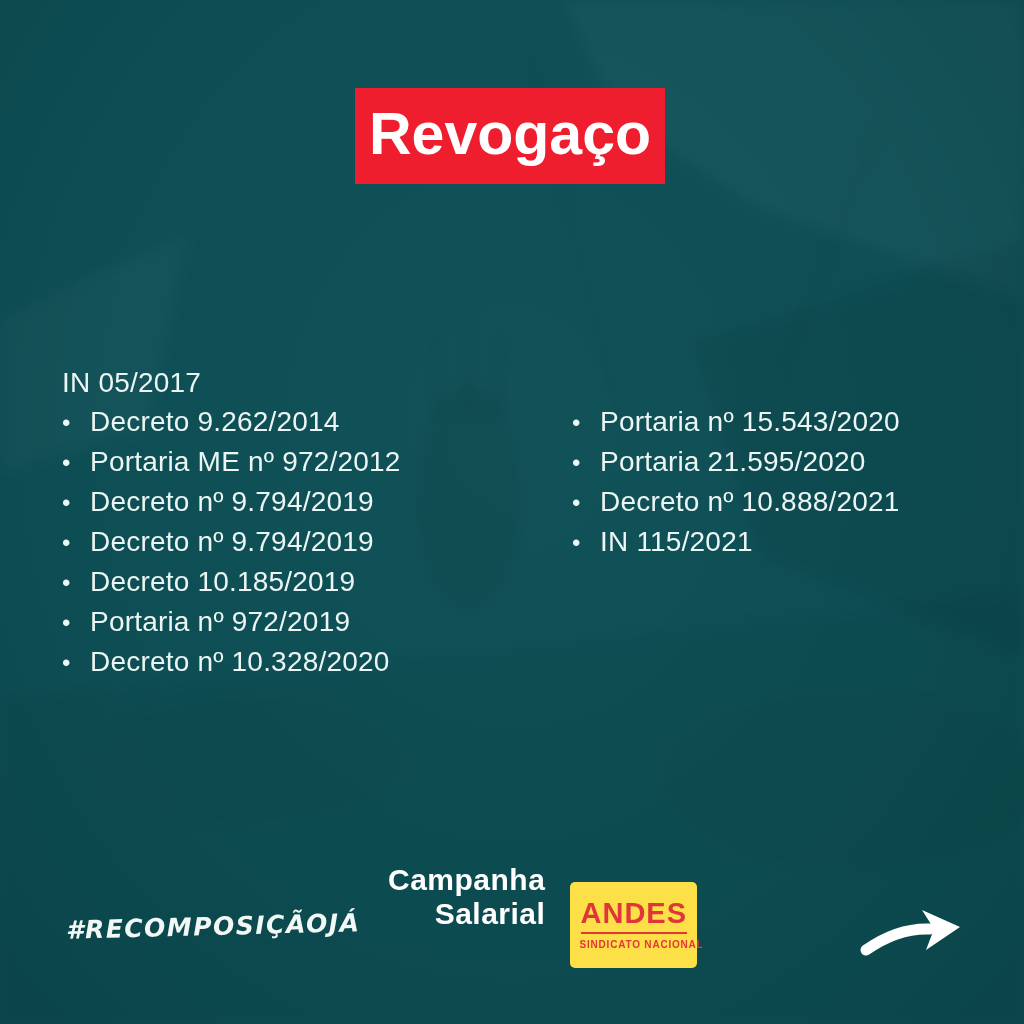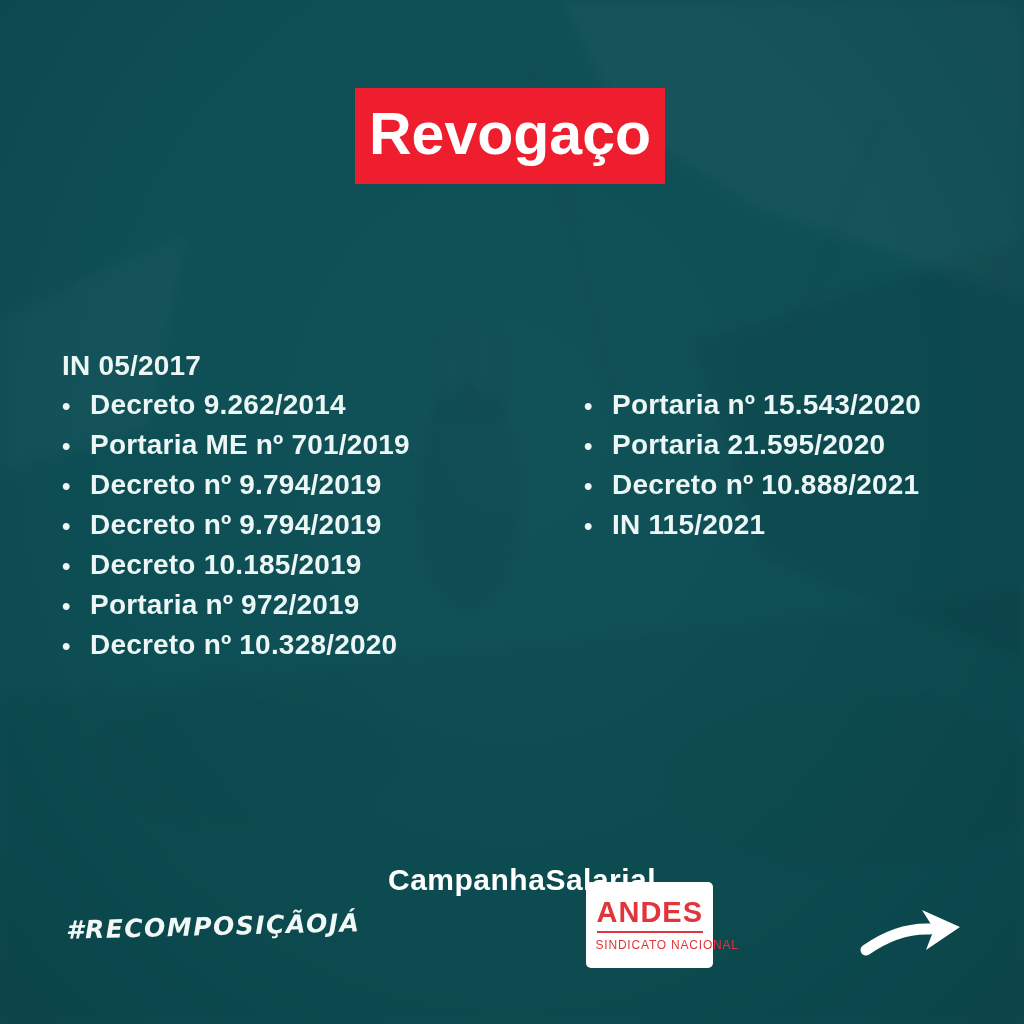--- a/index.html
+++ b/index.html
@@ -47,26 +47,27 @@
     font-weight: bold;
     letter-spacing: 0px;
     padding-bottom: 4px;
   }
 
   
   .col {
     position: absolute;
     color: var(--text-color);
     font-size: 28px;
-    font-weight: bold;
+    font-weight: normal;
     line-height: 39px;
     letter-spacing: 0.2px;
+    margin-top: 17px;
   }
   .col-left  { left: 62px;  top: 346px; width: 445px; }
-  .col-right { left: 584px; top: 385px; width: 430px; }
+  .col-right { left: 572px; top: 385px; width: 430px; }
   .list-item { display: block; }
   .bullet {
     display: inline-block;
     width: 28px;
     font-size: 24px;
   }
   .item-text { white-space: pre-line; }
 
   
   .hashtag {
@@ -80,21 +81,21 @@
     font-weight: bold;
     letter-spacing: 1.5px;
     transform: rotate(-1.5deg);
   }
 
   .campaign {
     position: absolute;
     left: 388px;
     top: 863px;
     display: flex;
-    flex-direction: row;
+    flex-direction: column;
     align-items: flex-end;
   }
   .campaign-line {
     color: #ffffff;
     font-size: 30px;
     font-weight: bold;
     line-height: 34px;
     letter-spacing: 0.5px;
   }
   .campaign-year-box {
@@ -115,49 +116,48 @@
     transform-origin: center;
     padding-bottom: 2px;
   }
 
   .andes-logo {
     position: absolute;
     left: 570px;
     top: 882px;
     width: 127px;
     height: 86px;
-    background: #ffffff;
+    background: #fde047;
     border-radius: 5px;
     display: flex;
     flex-direction: column;
     align-items: center;
     justify-content: center;
     box-sizing: border-box;
     padding: 6px 10px 8px;
-    margin-left: 16px;
   }
   .andes-name {
     color: var(--andes-red);
     font-size: 29px;
     font-weight: bold;
     letter-spacing: 1px;
     line-height: 30px;
     width: 106px;
     text-align: center;
   }
   .andes-divider {
     width: 106px;
     height: 2px;
     background: var(--andes-red);
     margin: 4px 0 5px;
   }
   .andes-sub {
     color: var(--andes-red);
-    font-size: 12px;
-    font-weight: normal;
+    font-size: 10px;
+    font-weight: bold;
     letter-spacing: 0.8px;
     width: 108px;
     text-align: left;
     white-space: nowrap;
   }
 
   .next-arrow {
     position: absolute;
     left: 858px;
     top: 898px;
@@ -193,21 +193,21 @@
   </svg>
   <div class="vignette"></div>
 
   <div class="banner">
     <span class="banner-title">Revogaço</span>
   </div>
 
   <div class="col col-left">
       <div class="list-item"><span class="item-text">IN 05/2017</span></div>
       <div class="list-item"><span class="bullet">•</span><span class="item-text">Decreto 9.262/2014</span></div>
-      <div class="list-item"><span class="bullet">•</span><span class="item-text">Portaria ME nº 701/2019</span></div>
+      <div class="list-item"><span class="bullet">•</span><span class="item-text">Portaria ME nº 972/2012</span></div>
       <div class="list-item"><span class="bullet">•</span><span class="item-text">Decreto nº 9.794/2019</span></div>
       <div class="list-item"><span class="bullet">•</span><span class="item-text">Decreto nº 9.794/2019</span></div>
       <div class="list-item"><span class="bullet">•</span><span class="item-text">Decreto 10.185/2019</span></div>
       <div class="list-item"><span class="bullet">•</span><span class="item-text">Portaria nº 972/2019</span></div>
       <div class="list-item"><span class="bullet">•</span><span class="item-text">Decreto nº 10.328/2020</span></div>
     </div>
   <div class="col col-right">
       <div class="list-item"><span class="bullet">•</span><span class="item-text">Portaria nº 15.543/2020</span></div>
       <div class="list-item"><span class="bullet">•</span><span class="item-text">Portaria 21.595/2020</span></div>
       <div class="list-item"><span class="bullet">•</span><span class="item-text">Decreto nº 10.888/2021</span></div>

